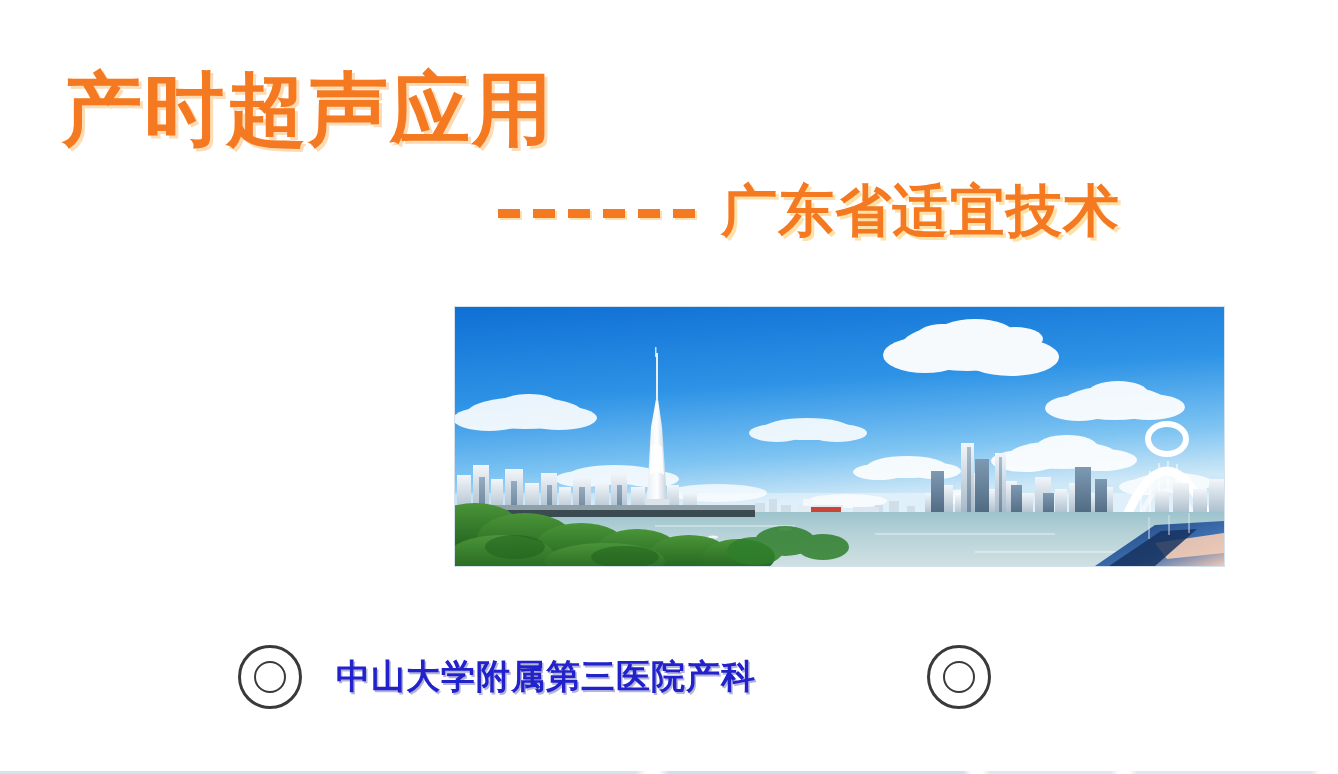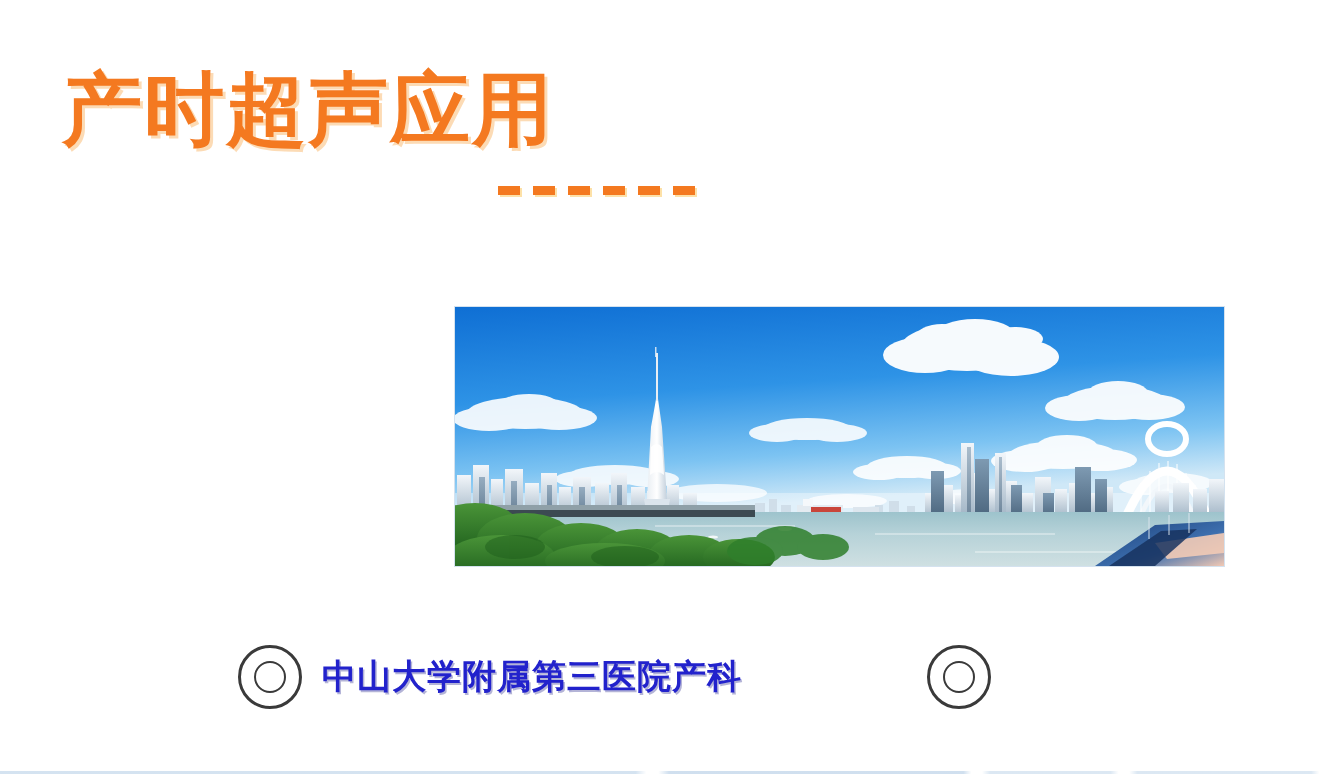--- a/index.html
+++ b/index.html
@@ -80,21 +80,21 @@
     position: absolute;
     left: 0;
     top: 645px;
     width: 1338px;
     height: 80px;
   }
   .credit {
     position: absolute;
     display: flex;
     align-items: center;
-    gap: 20px;
+    gap: 34px;
     white-space: nowrap;
   }
   .credit-org  { left: 238px; top: 0; }
   .credit-name { left: 927px; top: 0; }
 
   .ring-icon {
     flex: 0 0 auto;
     width: 58px;
     height: 58px;
     border: 3px solid #3a3a3a;
@@ -156,20 +156,21 @@
 
   <div class="title-sub">
     <span class="dash-run">
         <span class="dash"></span>
         <span class="dash"></span>
         <span class="dash"></span>
         <span class="dash"></span>
         <span class="dash"></span>
         <span class="dash"></span>
       </span>
+    <span>广东省适宜技术</span>
   </div>
 
   <div class="photo">
     <svg viewBox="0 0 769 259" preserveAspectRatio="none">
       <defs>
         <linearGradient id="sky" x1="0" y1="0" x2="0.25" y2="1">
           <stop offset="0%" stop-color="#0f6fd4"></stop>
           <stop offset="45%" stop-color="#2e93e6"></stop>
           <stop offset="78%" stop-color="#7cc3f2"></stop>
           <stop offset="100%" stop-color="#cfe8f7"></stop>

